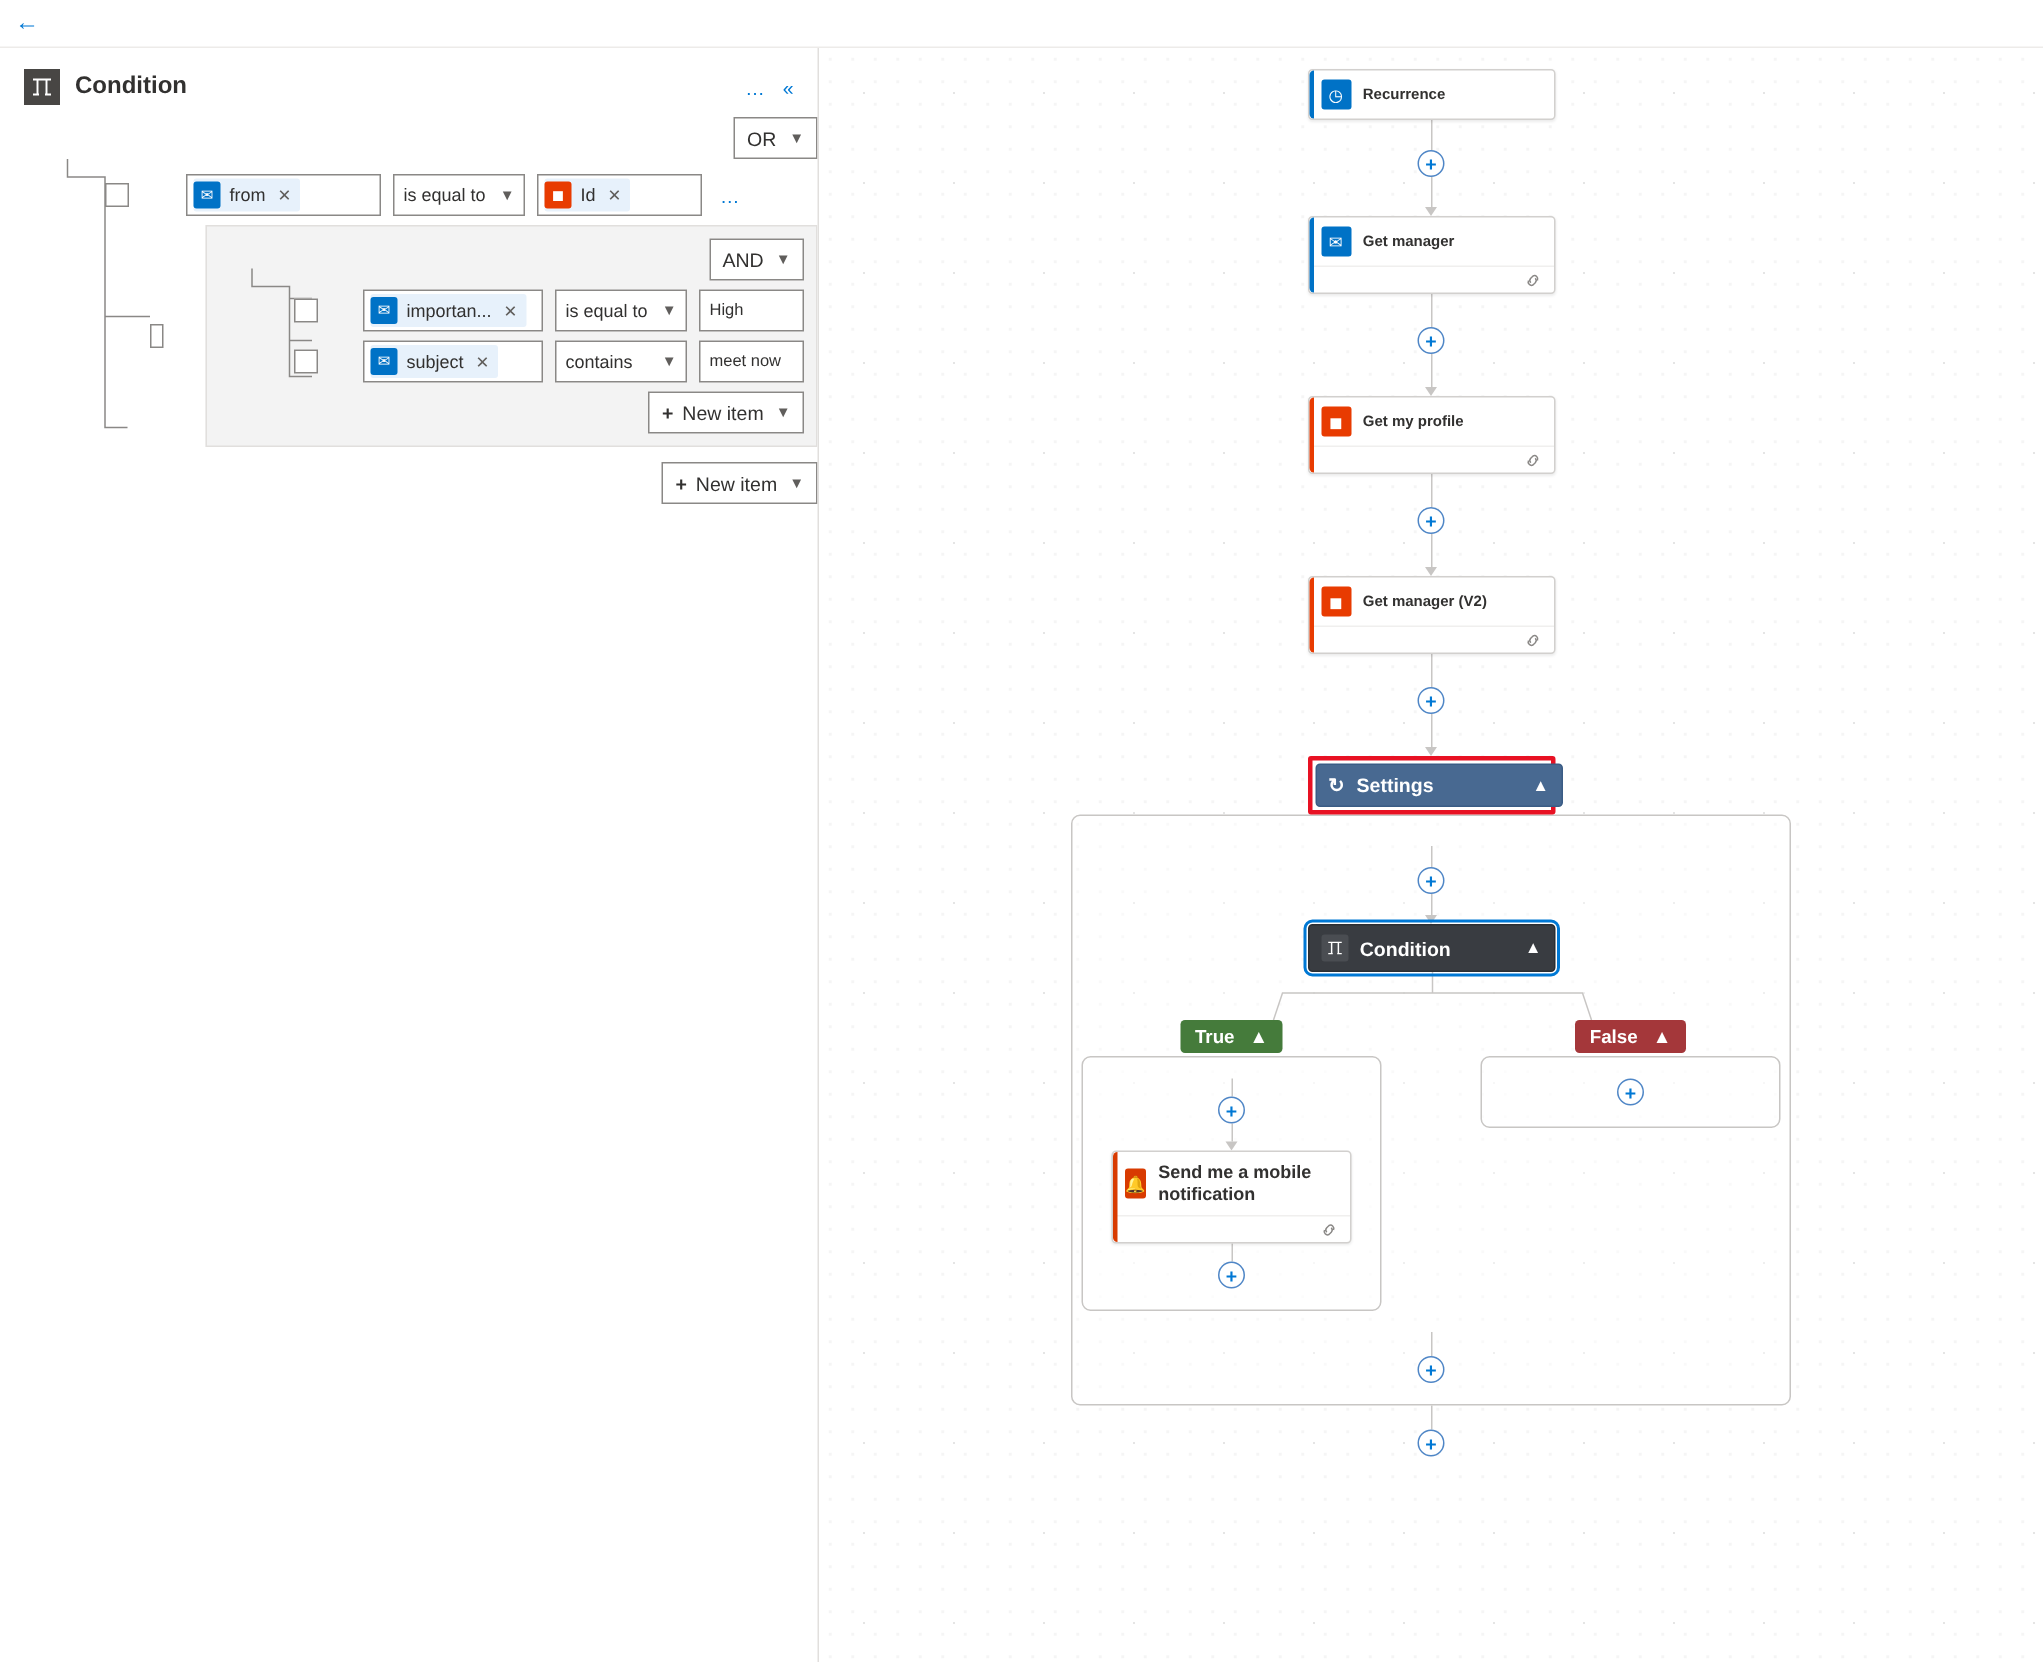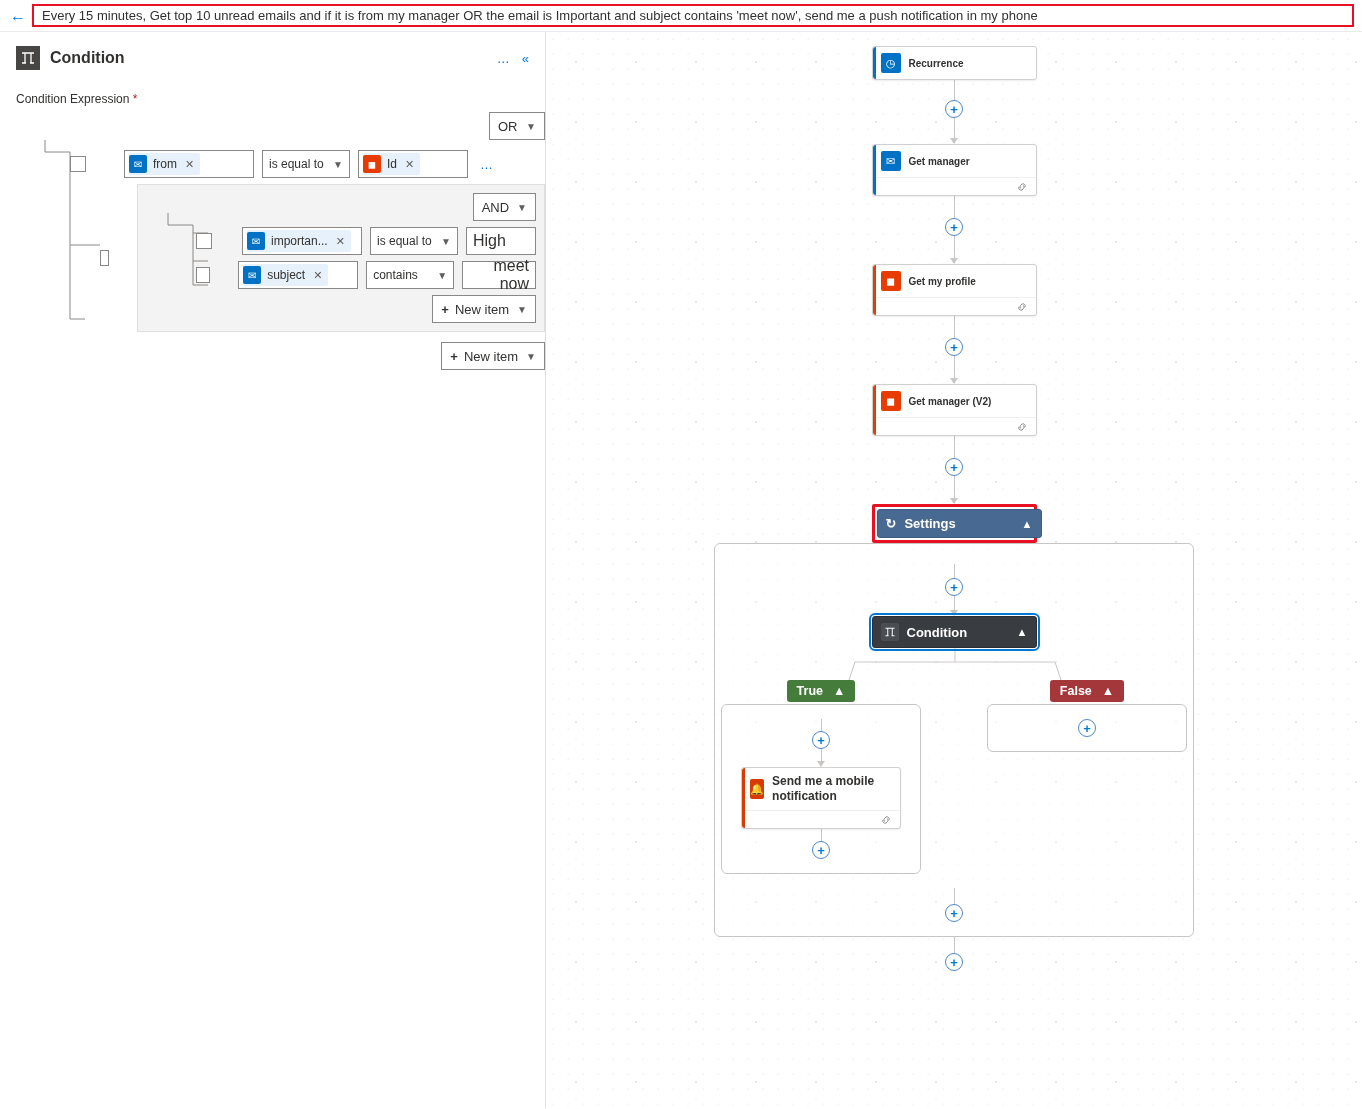--- a/index.html
+++ b/index.html
@@ -41,21 +41,21 @@
   .cb { width:16px; height:16px; border:1px solid #8a8886; background:#fff; cursor:pointer; }
   .token-box { display:flex; align-items:center; border:1px solid #8a8886; height:28px; background:#fff; min-width:120px; padding-left:2px; }
   .token-chip { display:inline-flex; align-items:center; background:#e7f1fb; height:22px; border-radius:2px; padding:0 2px 0 0; margin-left:2px; font-size:12px; }
   .token-chip .tk-ico { width:18px; height:18px; display:inline-flex; align-items:center; justify-content:center; border-radius:2px; margin-right:6px; }
   .tk-blue { background:#0072c6; color:#fff; font-size:10px; }
   .tk-red  { background:#e83b01; color:#fff; font-size:10px; }
   .token-chip .txt { padding-right:4px; }
   .token-chip .x { color:#605e5c; padding:0 4px; cursor:pointer; font-size:11px; }
 
   .op-dd { border:1px solid #8a8886; height:28px; background:#fff; min-width:88px; display:flex; align-items:center; justify-content:space-between; padding:0 6px; font-size:12px; cursor:pointer; }
-  .value-box { border:1px solid #8a8886; height:28px; background:#fff; padding:0 6px; display:flex; align-items:center; min-width:70px; font-size:16px; }
+  .value-box { border:1px solid #8a8886; height:28px; background:#fff; padding:0 6px; display:flex; align-items:center; min-width:70px; font-size:11px; }
   .row-more { color:#0078d4; cursor:pointer; padding:0 4px; letter-spacing:2px; }
 
   .group-box { background:#f3f3f3; border:1px solid #e1dfdd; padding:8px 8px 8px 8px; margin-left:20px; position:relative; z-index:1; }
 
   .new-item { display:inline-flex; align-items:center; border:1px solid #8a8886; height:28px; padding:0 8px; background:#fff; cursor:pointer; font-size:13px; }
   .new-item .plus { margin-right:6px; font-weight:bold; }
 
   
   .canvas { flex:1; position:relative; overflow:auto; background:#fff;
     background-image:
@@ -104,43 +104,39 @@
   .notif-card .ttl { font-size:12px; line-height:1.25; }
 
   .side-by-side { display:flex; justify-content:center; gap:66px; position:relative; margin-top:18px; }
 
 </style>
 </head>
 <body>
 
 <div class="top-bar">
   <div class="back-arrow">←</div>
-  <div class="desc-box">Every 15 minutes, Get top 10 unread emails and if it is from my manager OR the email is Important and subject contains 'meet now', send me a push notification in my phone</div>
 </div>
 
 <div class="main">
 
   <div class="left-panel">
     <div class="panel-head">
       <div class="panel-icon">
         <svg width="16" height="16" viewBox="0 0 16 16" fill="none">
             <path d="M2 3h12M5 3v10M11 3v10M2 13h4M10 13h4" stroke="#fff" stroke-width="1.3"></path>
           </svg>
       </div>
       <div class="panel-title">Condition</div>
       <div class="panel-actions">
         <span>…</span>
         <span>«</span>
       </div>
     </div>
 
 
-    <div class="expr-label">
-      <span>Condition Expression</span> <span class="req">*</span>
-    </div>
 
     <div class="expr-body">
       <div class="op-select">
         <span>OR</span>
           <span class="chev">▼</span>
       </div>
 
       
       <svg class="tree-svg" width="540" height="220">
         <path d="M45 28 V40 H70 V207 H85" fill="none" stroke="#8a8886" stroke-width="1"></path>

